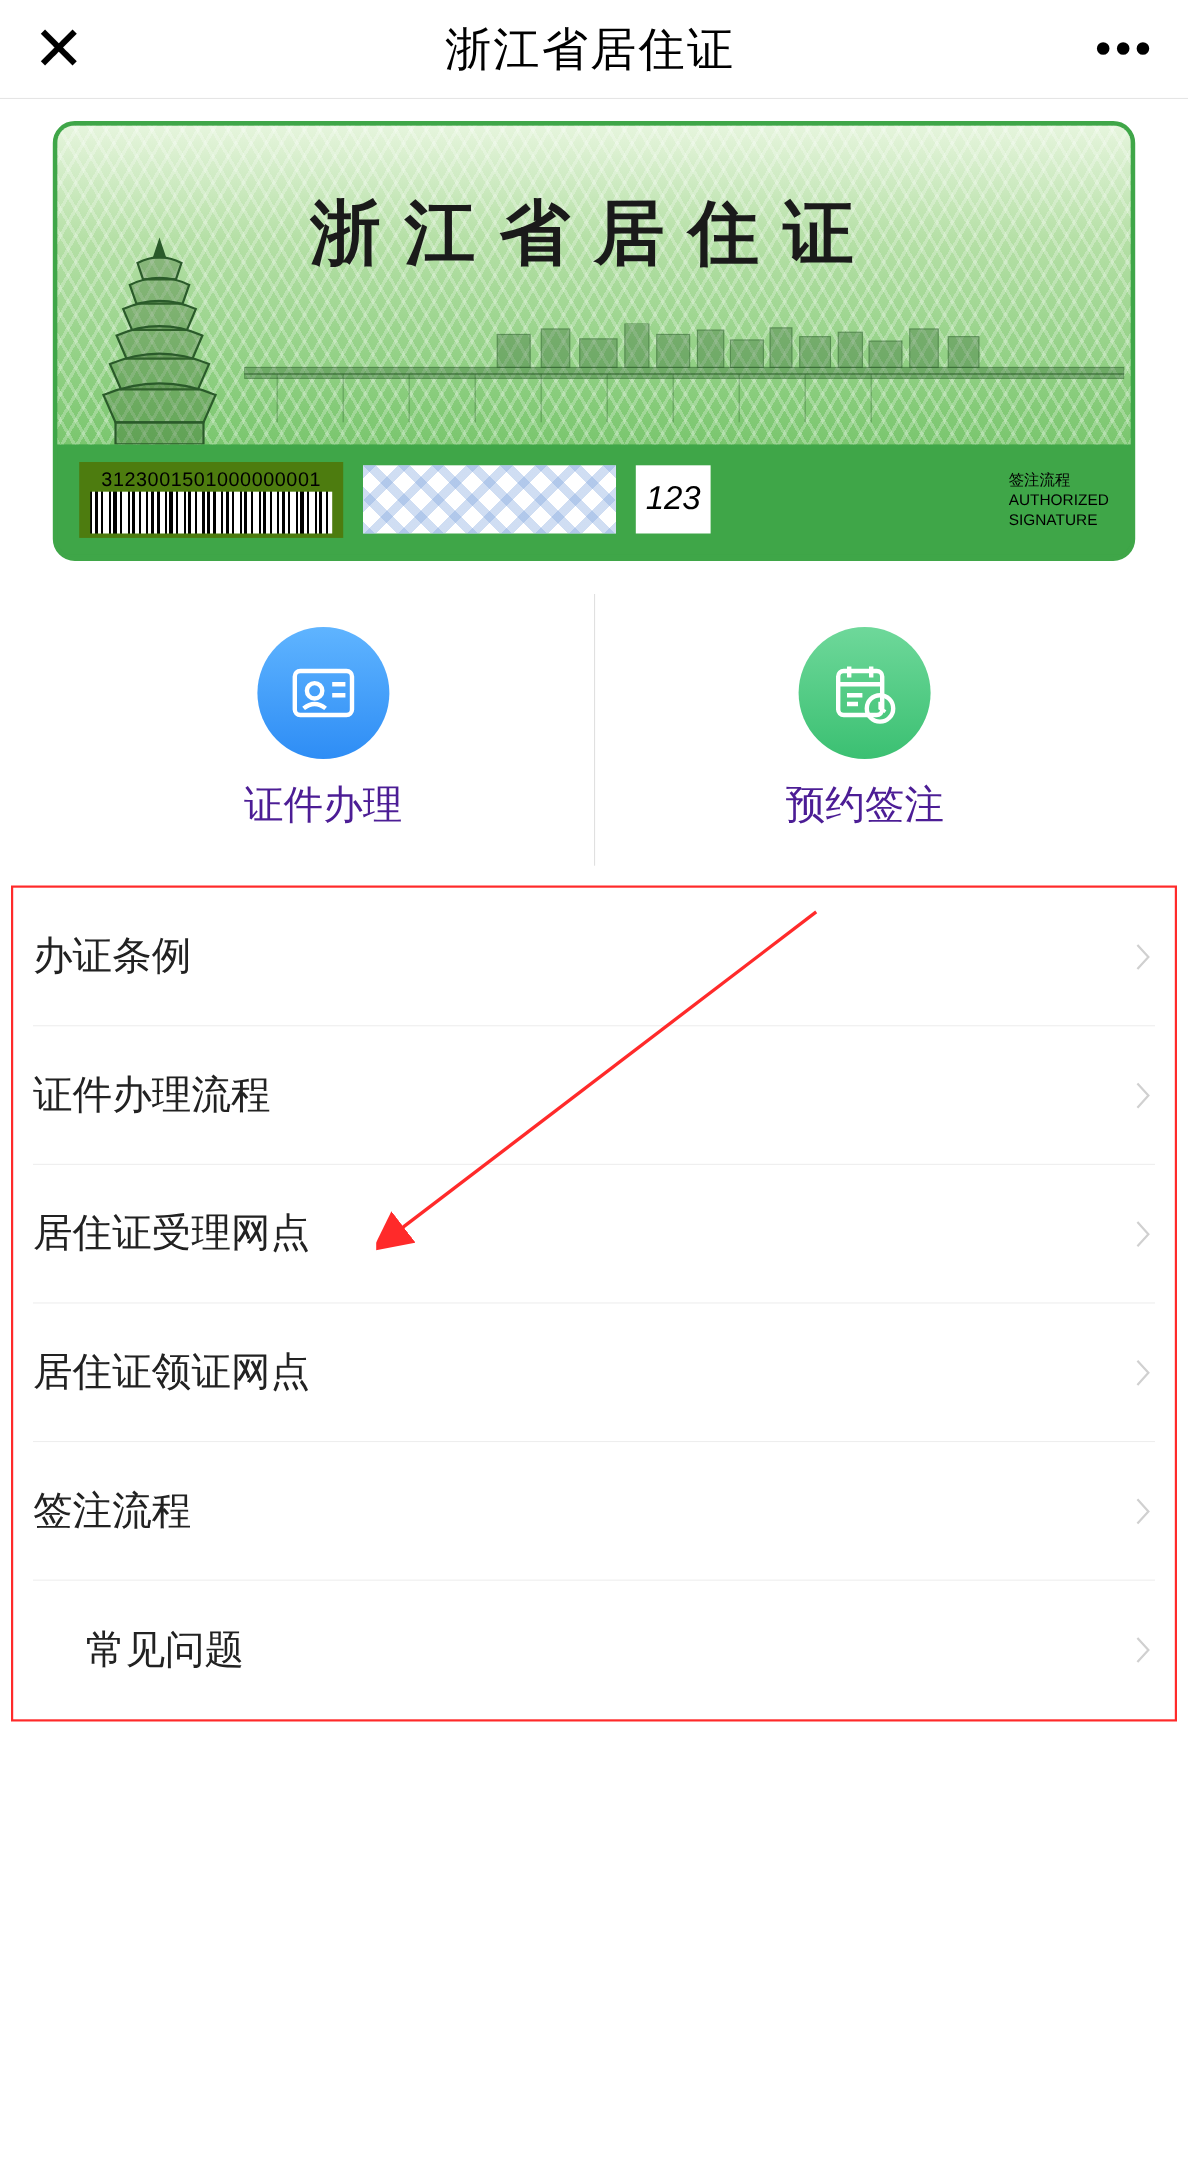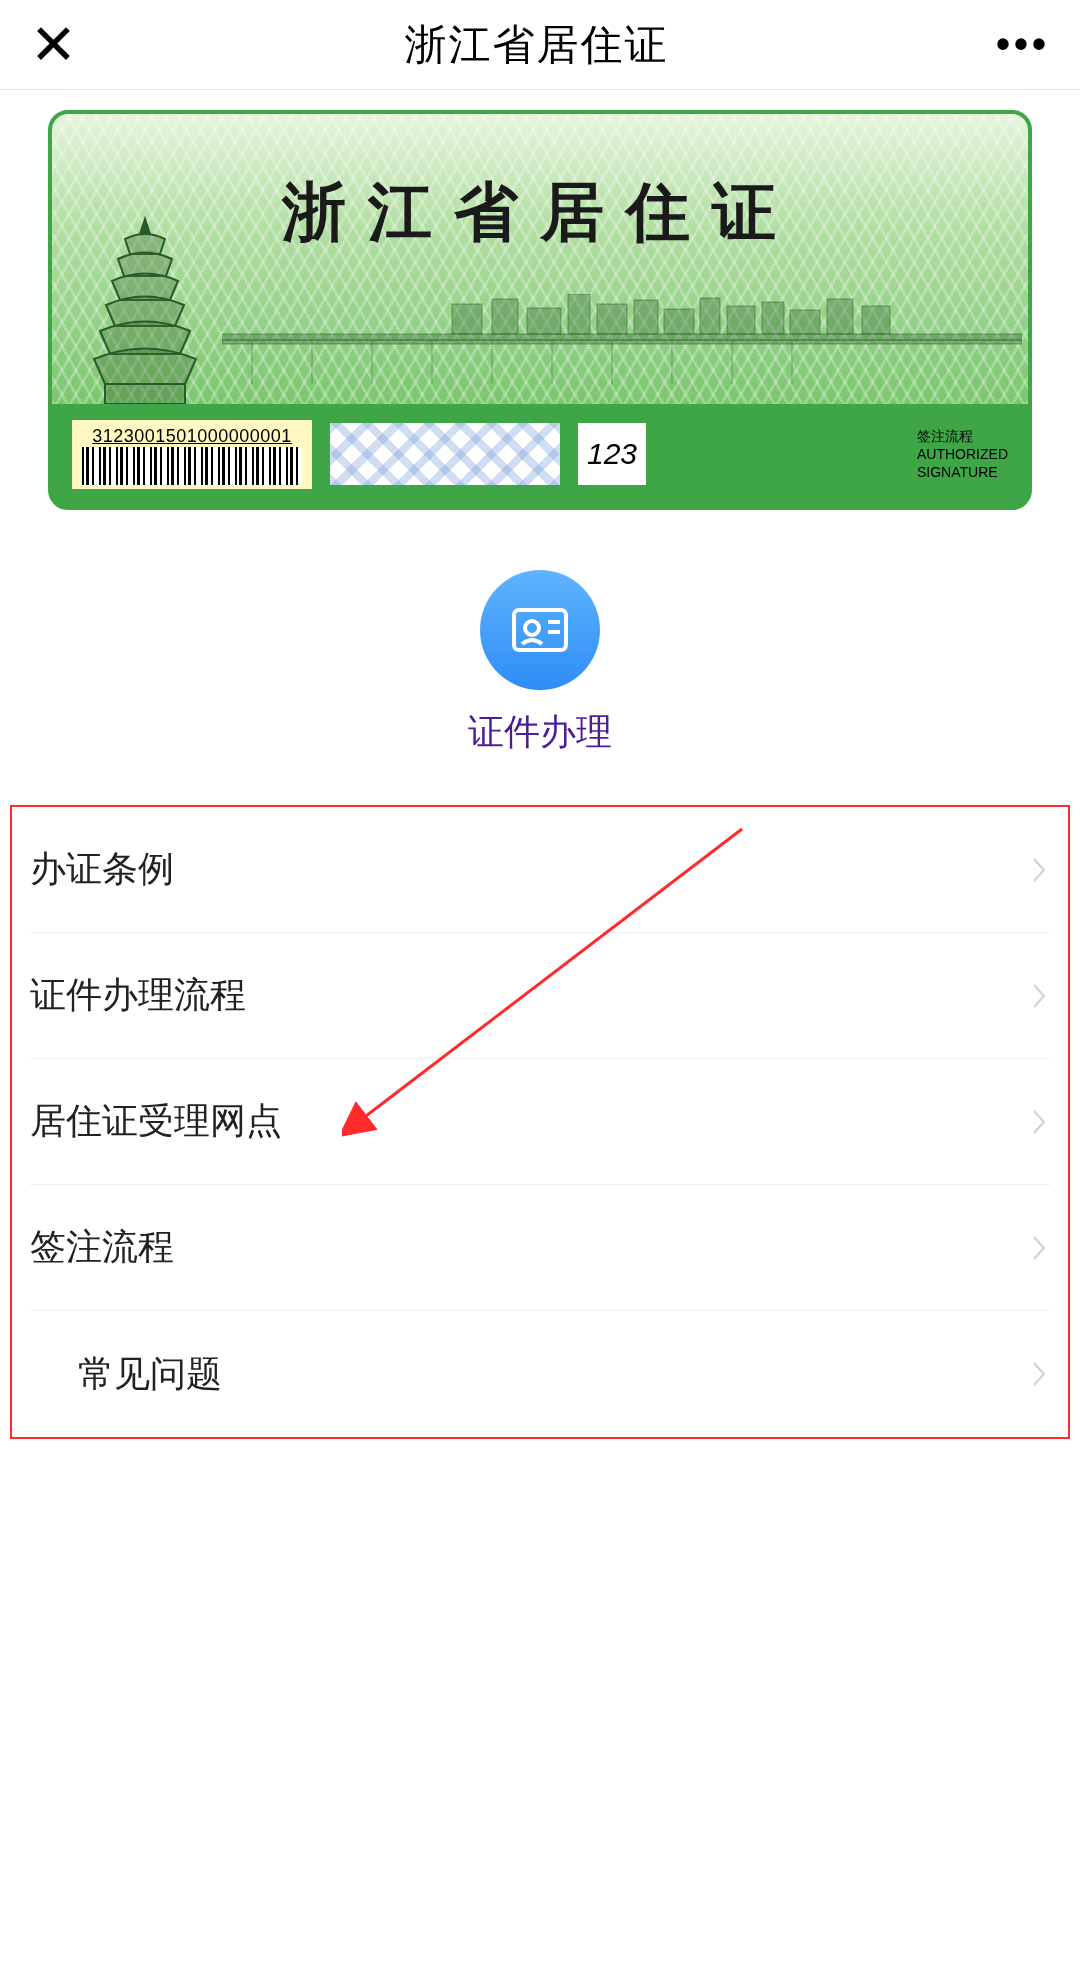--- a/index.html
+++ b/index.html
@@ -12,21 +12,21 @@
   .card { border-radius:20px; overflow:hidden; background:#3fa648; border:4px solid #3fa648; position:relative; height:400px; }
   .card-upper { height:290px; background:
       repeating-linear-gradient(60deg, rgba(255,255,255,0.25) 0 3px, transparent 3px 12px),
       repeating-linear-gradient(-60deg, rgba(255,255,255,0.25) 0 3px, transparent 3px 12px),
       linear-gradient(180deg,#e6f5dd 0%, #b6e0a7 35%, #7ac66e 100%);
       position:relative; overflow:hidden; }
   .card-title { position:absolute; top:55px; left:0; right:0; text-align:center; font-size:64px; font-weight:600; letter-spacing:22px; color:#1a1a1a; font-family:"STKaiti","KaiTi",serif; }
   .pagoda { position:absolute; left:18px; bottom:0; }
   .skyline { position:absolute; left:170px; right:0; bottom:20px; height:90px; }
   .card-lower { height:100px; background:#3fa648; display:flex; align-items:center; padding:0 20px; gap:18px; }
-  .barcode-box { background:#fef9c3; padding:6px 10px 4px;text-decoration:underline; }
+  .barcode-box { background:#4d7c0f; padding:6px 10px 4px; }
   .barcode-num { font-size:18px; color:#000; text-align:center; letter-spacing:0.5px; }
   .barcode-stripes { height:38px; width:220px; background:repeating-linear-gradient(90deg,#000 0 2px,#fff 2px 4px,#000 4px 7px,#fff 7px 10px,#000 10px 12px,#fff 12px 17px); }
   .holo { background:#fff; width:230px; height:62px; background-image:
      repeating-linear-gradient(45deg, rgba(120,160,220,0.35) 0 8px, transparent 8px 22px),
      repeating-linear-gradient(-45deg, rgba(120,160,220,0.35) 0 8px, transparent 8px 22px); }
   .cvv-box { background:#fff; width:68px; height:62px; display:flex; align-items:center; justify-content:center; font-size:30px; font-style:italic; font-weight:500; }
   .sig-lbl { margin-left:auto; color:#000; font-size:14px; line-height:1.3; text-align:left; }
   .actions { display:flex; margin:30px 48px 0; }
   .action { flex:1; display:flex; flex-direction:column; align-items:center; gap:18px; padding:30px 0; }
   .action + .action { border-left:1px solid #e0e0e0; }
@@ -120,20 +120,35 @@
       <svg width="64" height="64" viewBox="0 0 64 64">
           <rect x="6" y="12" width="52" height="40" rx="5" fill="none" stroke="#fff" stroke-width="4"></rect>
           <circle cx="24" cy="30" r="7" fill="none" stroke="#fff" stroke-width="4"></circle>
           <path d="M14 46 Q24 38 34 46" fill="none" stroke="#fff" stroke-width="4"></path>
           <line x1="40" y1="24" x2="52" y2="24" stroke="#fff" stroke-width="4"></line>
           <line x1="40" y1="34" x2="52" y2="34" stroke="#fff" stroke-width="4"></line>
         </svg>
     </div>
     <div class="action-label">证件办理</div>
   </div>
+  <div class="action">
+    <div class="icon-circle icon-green">
+      <svg width="64" height="64" viewBox="0 0 64 64">
+          <rect x="8" y="12" width="40" height="40" rx="5" fill="none" stroke="#fff" stroke-width="4"></rect>
+          <line x1="8" y1="24" x2="48" y2="24" stroke="#fff" stroke-width="4"></line>
+          <line x1="18" y1="8" x2="18" y2="18" stroke="#fff" stroke-width="4"></line>
+          <line x1="38" y1="8" x2="38" y2="18" stroke="#fff" stroke-width="4"></line>
+          <line x1="16" y1="34" x2="30" y2="34" stroke="#fff" stroke-width="4"></line>
+          <line x1="16" y1="42" x2="26" y2="42" stroke="#fff" stroke-width="4"></line>
+          <circle cx="46" cy="46" r="12" fill="none" stroke="#fff" stroke-width="4"></circle>
+          <path d="M46 40 L46 46 L51 49" fill="none" stroke="#fff" stroke-width="3"></path>
+        </svg>
+    </div>
+    <div class="action-label">预约签注</div>
+  </div>
 </div>
 
 <div class="list-box">
   <svg class="annotation-arrow" style="left:330px; top:12px;" width="420" height="320" viewBox="0 0 420 320">
     <defs>
         <marker id="ah" markerWidth="12" markerHeight="12" refX="2" refY="6" orient="auto">
           <path d="M0 0 L12 6 L0 12 Z" fill="#ff2a2a"></path>
         </marker>
       </defs>
     <line x1="400" y1="10" x2="20" y2="300" stroke="#ff2a2a" stroke-width="3" marker-end="url(#ah)"></line>
@@ -150,20 +165,26 @@
         <path d="M4 4 L14 15 L4 26" fill="none" stroke="#d0d0d0" stroke-width="2"></path>
       </svg>
   </div>
   <div class="list-item">
     <div class="list-label">居住证受理网点</div>
     <svg class="chevron" width="20" height="30" viewBox="0 0 20 30">
         <path d="M4 4 L14 15 L4 26" fill="none" stroke="#d0d0d0" stroke-width="2"></path>
       </svg>
   </div>
   <div class="list-item">
+    <div class="list-label">居住证领证网点</div>
+    <svg class="chevron" width="20" height="30" viewBox="0 0 20 30">
+        <path d="M4 4 L14 15 L4 26" fill="none" stroke="#d0d0d0" stroke-width="2"></path>
+      </svg>
+  </div>
+  <div class="list-item">
     <div class="list-label">签注流程</div>
     <svg class="chevron" width="20" height="30" viewBox="0 0 20 30">
         <path d="M4 4 L14 15 L4 26" fill="none" stroke="#d0d0d0" stroke-width="2"></path>
       </svg>
   </div>
   <div class="list-item">
     <div class="list-label">常见问题</div>
     <svg class="chevron" width="20" height="30" viewBox="0 0 20 30">
         <path d="M4 4 L14 15 L4 26" fill="none" stroke="#d0d0d0" stroke-width="2"></path>
       </svg>

